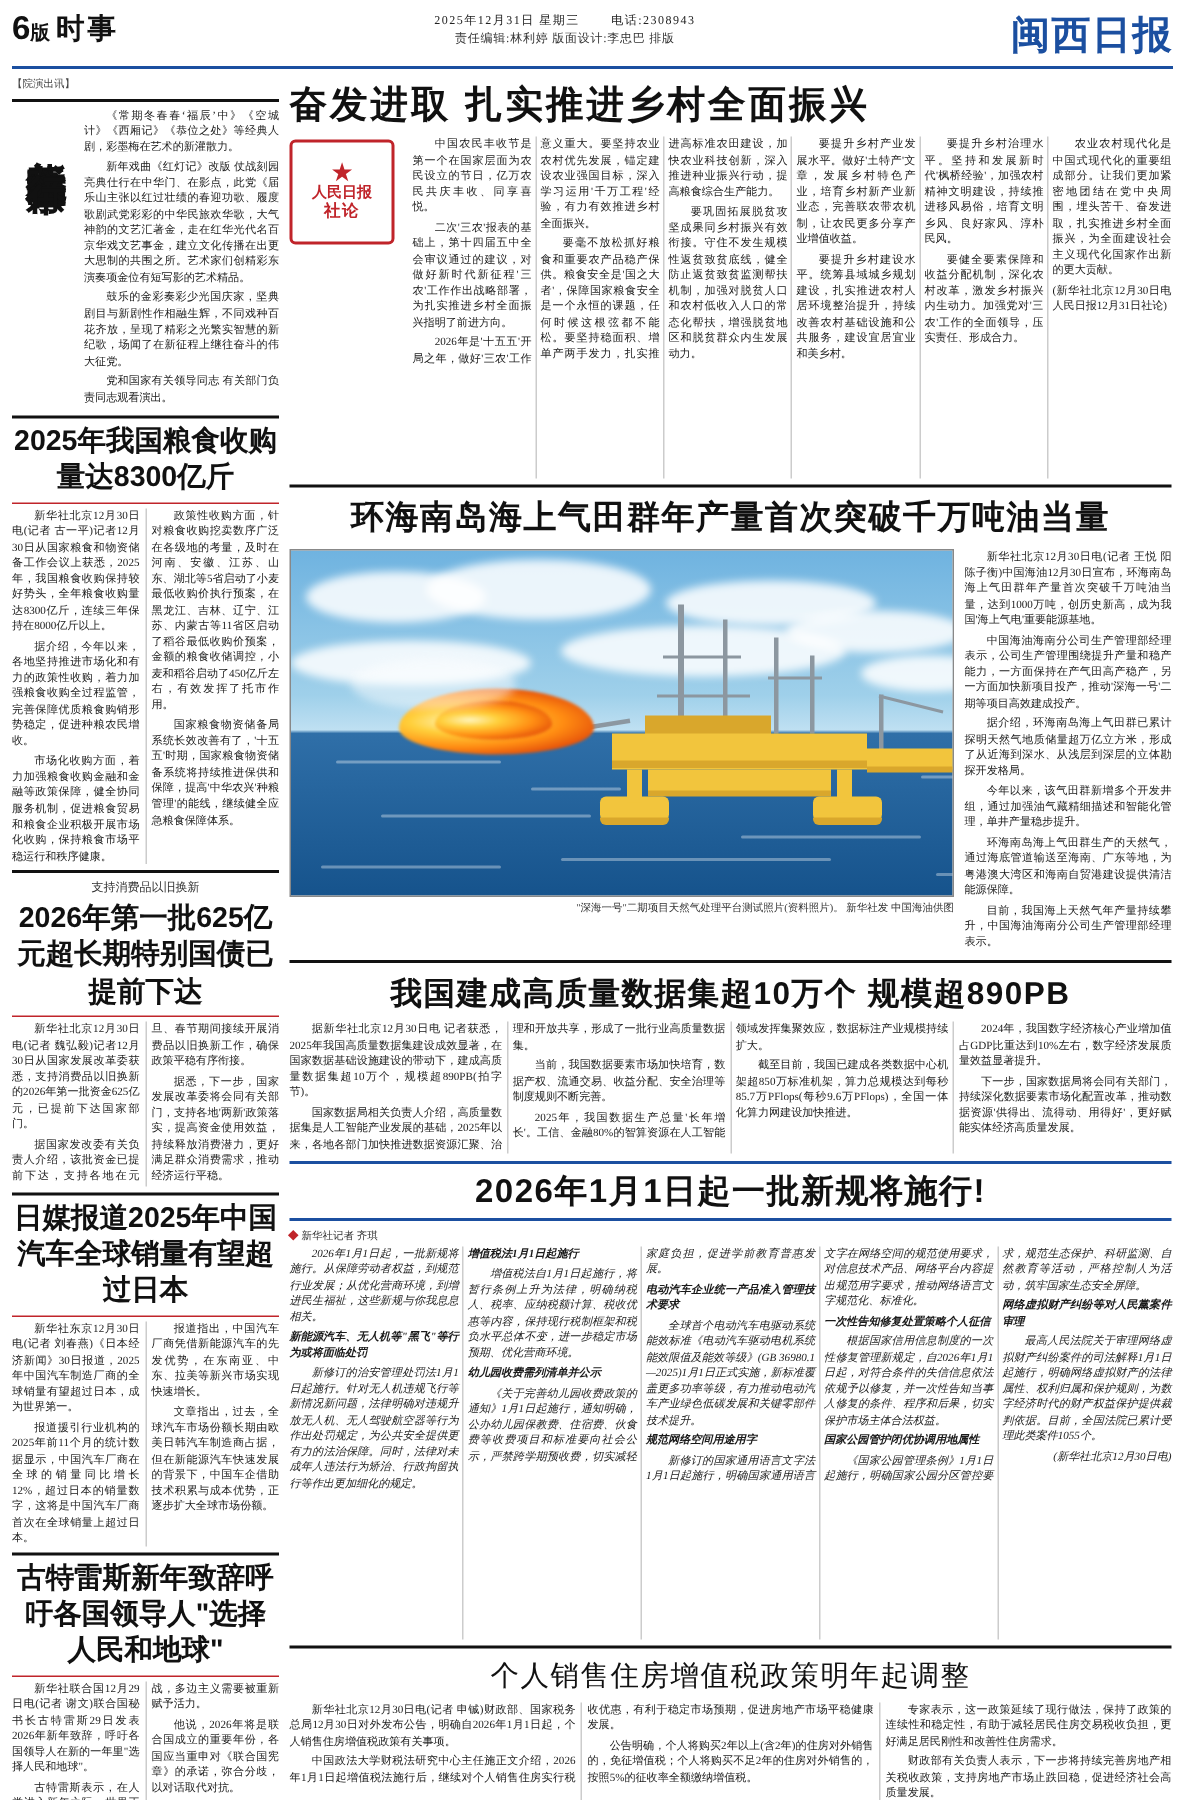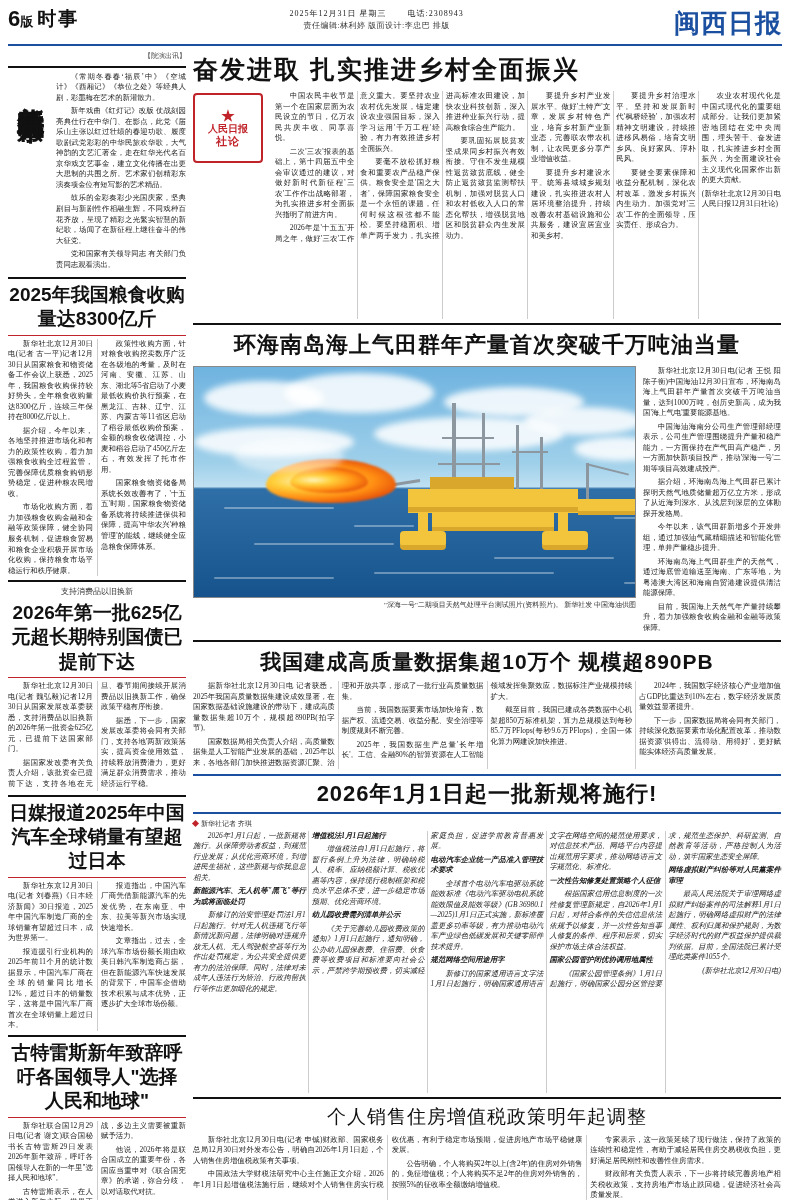--- a/index.html
+++ b/index.html
@@ -23,21 +23,21 @@
   
   .leftcol{width:178px;flex:none;}
   .rightcol{width:588px;flex:none;}
   .thickline{border-top:2px solid #111;margin:4px 0;}
 
   .vertical-head{
     font-family:"Liberation Sans",sans-serif;
     font-weight:bold;font-size:27px;line-height:1.08;letter-spacing:1px;
     text-align:center;color:#111;
   }
-  .tag-line{font-size:7px;color:#444;text-align:right;line-height:1.4;margin:2px 0;}
+  .tag-line{font-size:7px;color:#444;text-align:left;line-height:1.4;margin:2px 0;}
   .small-kicker{font-size:8px;text-align:center;color:#333;margin:2px 0;}
 
   .txt{font-size:7.4px;line-height:1.42;text-align:justify;color:#1a1a1a;}
   .txt p{margin:0 0 3px 0;text-indent:2em;}
   .byline{font-size:7px;color:#333;margin:2px 0;}
 
   .cols2{column-count:2;column-gap:8px;column-rule:1px solid #ccc;}
   .cols3{column-count:3;column-gap:8px;column-rule:1px solid #ccc;}
   .cols4{column-count:4;column-gap:7px;column-rule:1px solid #ccc;}
   .cols5{column-count:5;column-gap:6px;column-rule:1px solid #ccc;}
@@ -266,21 +266,21 @@
               <div class="sea-glint" style="left:20px;top:210px;width:120px;"></div>
             </div>
             <div class="photo-cap">"深海一号"二期项目天然气处理平台测试照片(资料照片)。  新华社发 中国海油供图</div>
           </div>
           <div class="txt" style="width:138px;">
             <p>新华社北京12月30日电(记者 王悦 阳  陈子衡)中国海油12月30日宣布，环海南岛海上气田群年产量首次突破千万吨油当量，达到1000万吨，创历史新高，成为我国'海上气电'重要能源基地。</p>
             <p>中国海油海南分公司生产管理部经理表示，公司生产管理围绕提升产量和稳产能力，一方面保持在产气田高产稳产，另一方面加快新项目投产，推动'深海一号'二期等项目高效建成投产。</p>
             <p>据介绍，环海南岛海上气田群已累计探明天然气地质储量超万亿立方米，形成了从近海到深水、从浅层到深层的立体勘探开发格局。</p>
             <p>今年以来，该气田群新增多个开发井组，通过加强油气藏精细描述和智能化管理，单井产量稳步提升。</p>
             <p>环海南岛海上气田群生产的天然气，通过海底管道输送至海南、广东等地，为粤港澳大湾区和海南自贸港建设提供清洁能源保障。</p>
-            <p>目前，我国海上天然气年产量持续攀升，着力加强粮食收购金融和金融等政策保障。</p>
+            <p>目前，我国海上天然气年产量持续攀升，中国海油海南分公司生产管理部经理表示。</p>
           </div>
         </div>
       </div>
 
       <div class="thickline"></div>
 
       <div>
         <div class="headline-2">我国建成高质量数据集超10万个  规模超890PB</div>
         <div class="txt cols4">
           <p>据新华社北京12月30日电 记者获悉，2025年我国高质量数据集建设成效显著，在国家数据基础设施建设的带动下，建成高质量数据集超10万个，规模超890PB(拍字节)。</p>

